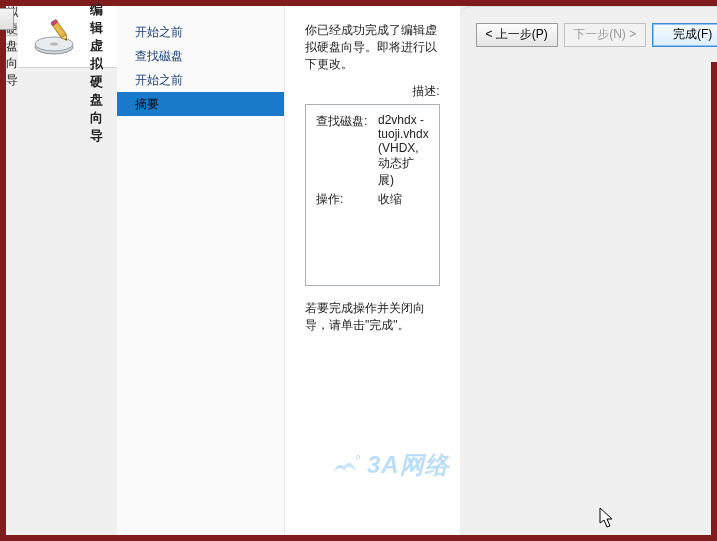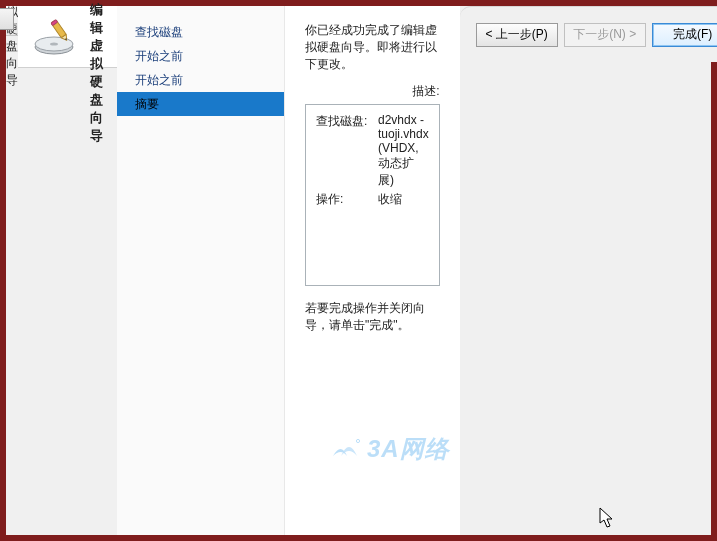--- a/index.html
+++ b/index.html
@@ -107,21 +107,21 @@
     font-size: 12px;
     color: #222;
   }
   .desc-row { display: flex; margin-bottom: 2px; }
   .desc-key { width: 62px; flex-shrink: 0; }
   .desc-val { flex: 1; }
   .finish-hint { margin-top: 14px; color: #222; }
   .watermark {
     position: absolute;
     right: 10px;
-    bottom: 70px;
+    bottom: 54px;
     color: #6bb8f0;
     opacity: 0.45;
     font-size: 24px;
     font-style: italic;
     font-weight: bold;
     letter-spacing: 1px;
     pointer-events: none;
     display: flex;
     align-items: center;
     gap: 6px;
@@ -190,22 +190,22 @@
           <polygon points="26,25 28,25 27,27" fill="#444"></polygon>
           <rect x="24" y="4" width="6" height="3" rx="1" fill="#d48" stroke="#a46"></rect>
         </g>
       </svg>
     </div>
     <div class="header-title">正在完成编辑虚拟硬盘向导</div>
   </div>
 
   <div class="body">
     <div class="sidebar">
+      <div class="nav-item">开始之前</div>
       <div class="nav-item">查找磁盘</div>
-      <div class="nav-item">开始之前</div>
       <div class="nav-item">开始之前</div>
       <div class="nav-item selected">摘要</div>
     </div>
 
     <div class="main">
       <div class="intro">你已经成功完成了编辑虚拟硬盘向导。即将进行以下更改。</div>
       <div class="desc-label">描述:</div>
       <div class="desc-box">
         <div class="desc-row">
           <span class="desc-key">查找磁盘:</span>

